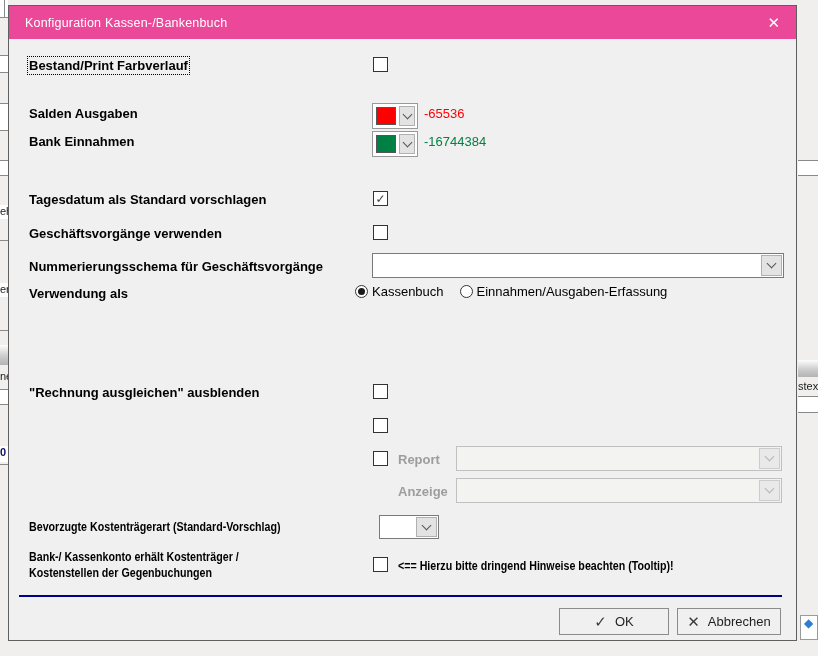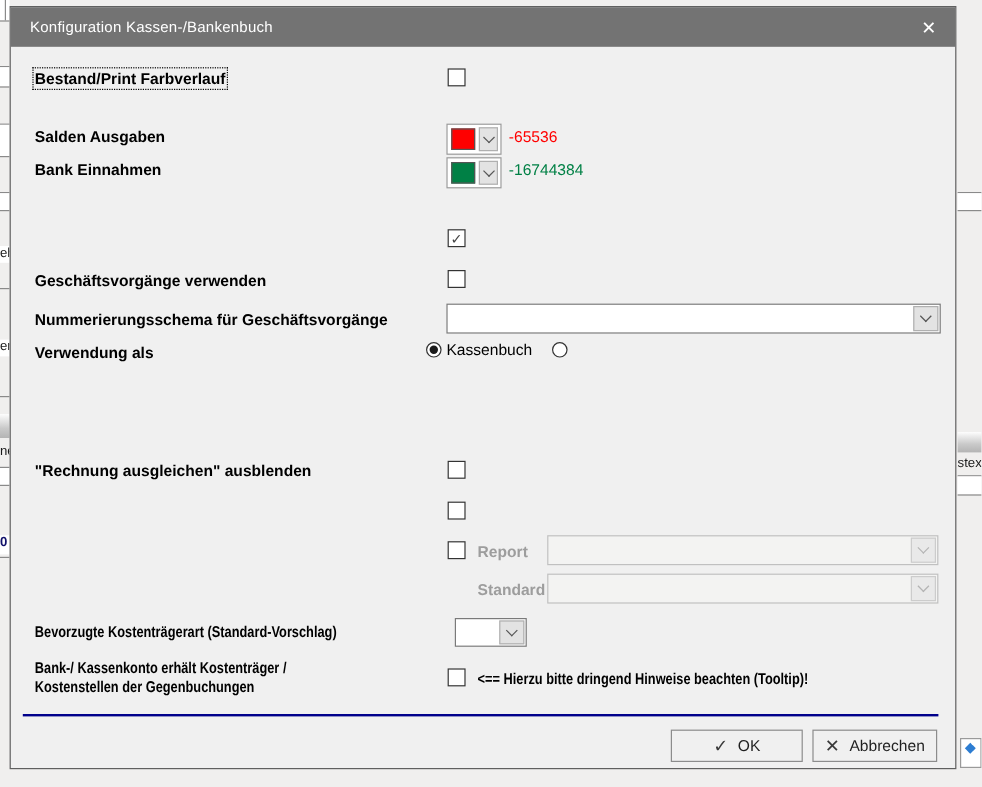--- a/index.html
+++ b/index.html
@@ -19,21 +19,21 @@
   .frag-text { font-size:11px; color:#1a1a1a; overflow:hidden; white-space:nowrap; }
   .frag-num { font-weight:bold; color:#10106a; }
 
   
   .dialog {
     position:absolute; left:8px; top:5px; width:789px; height:636px;
     background:#f0f0f0; border:1px solid #5f5f5f;
   }
   .titlebar {
     position:absolute; left:0; top:0; right:0; height:33px;
-    background:#737373; color:#ffffff;
+    background:#ec4899; color:#ffffff;
     display:flex; align-items:center; padding-left:16px;
     font-size:12.5px; letter-spacing:.2px;
   }
   .close-btn {
     position:absolute; right:0; top:0; width:44px; height:33px;
     display:flex; align-items:center; justify-content:center;
     color:#ffffff; font-size:15px; cursor:pointer;
   }
   .body { position:absolute; left:0; top:33px; right:0; bottom:0; }
 
@@ -164,20 +164,21 @@
 
     <div class="lbl" style="top:95px">Bank Einnahmen</div>
     <div class="color-combo" style="left:363px;top:92px">
       <span class="swatch" style="background: rgb(0, 128, 69);"></span>
       <span class="drop2">
           <span class="chev"></span>
         </span>
     </div>
     <div class="val" style="left: 415px; top: 95px; color: rgb(0, 128, 69);">-16744384</div>
 
+    <div class="lbl" style="top:153px">Tagesdatum als Standard vorschlagen</div>
     <div class="cb" style="left:364px;top:152px">
       <span>✓</span>
     </div>
 
     <div class="lbl" style="top:187px">Geschäftsvorgänge verwenden</div>
     <div class="cb" style="left:364px;top:186px"></div>
 
     <div class="lbl" style="top:220px">Nummerierungsschema für Geschäftsvorgänge</div>
     <div class="combo" style="left:363px;top:214px;width:412px;height:25px">
       <span style="font-size:13px;padding:4px 6px;display:block"></span>
@@ -186,37 +187,38 @@
         </span>
     </div>
 
     <div class="lbl" style="top:247px">Verwendung als</div>
     <div class="radio-row" style="left:346px;top:245px">
       <span class="radio">
           <span class="dot"></span>
         </span>
       <span class="radio-lbl">Kassenbuch</span>
       <span class="radio"></span>
+      <span class="radio-lbl">Einnahmen/Ausgaben-Erfassung</span>
     </div>
 
     <div class="lbl" style="top:346px">"Rechnung ausgleichen" ausblenden</div>
     <div class="cb" style="left:364px;top:345px"></div>
 
     <div class="cb" style="left:364px;top:379px"></div>
 
     <div class="cb" style="left:364px;top:412px"></div>
     <div class="lbl gray-lbl" style="left:389px;top:413px">Report</div>
     <div class="combo disabled" style="left:447px;top:407px;width:326px;height:25px">
       <span style="font-size:13px;padding:4px 6px;display:block"></span>
       <span class="drop">
           <span class="chev"></span>
         </span>
     </div>
 
-    <div class="lbl gray-lbl" style="left:389px;top:445px">Standard</div>
+    <div class="lbl gray-lbl" style="left:389px;top:445px">Anzeige</div>
     <div class="combo disabled" style="left:447px;top:439px;width:326px;height:25px">
       <span style="font-size:13px;padding:4px 6px;display:block"></span>
       <span class="drop">
           <span class="chev"></span>
         </span>
     </div>
 
     <div class="lbl cond" style="top:480px">Bevorzugte Kostenträgerart (Standard-Vorschlag)</div>
     <div class="combo" style="left:370px;top:476px;width:60px;height:24px">
       <span style="font-size:13px;padding:3px 5px;display:block"></span>

